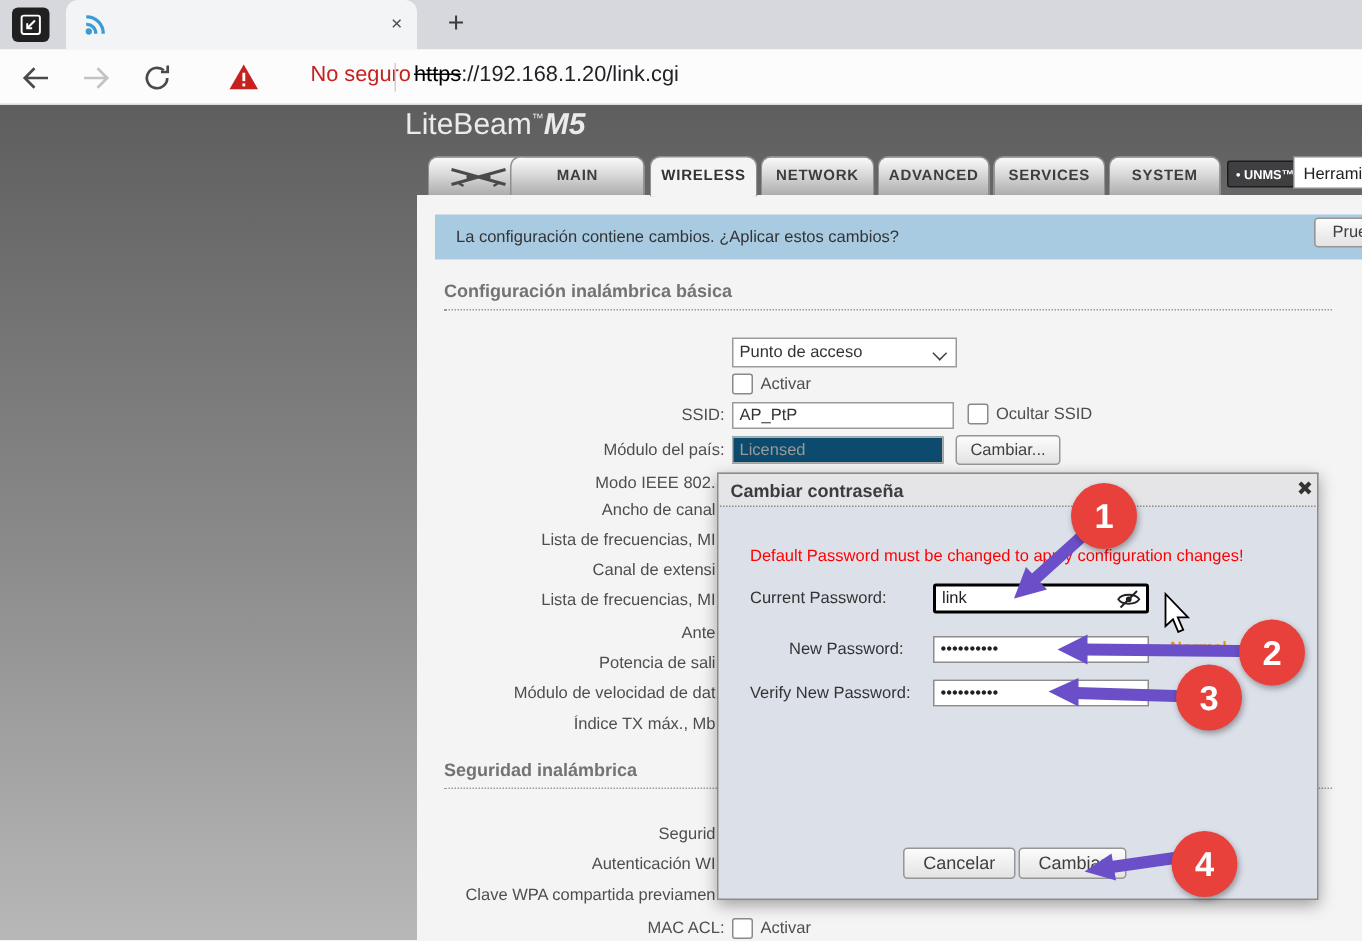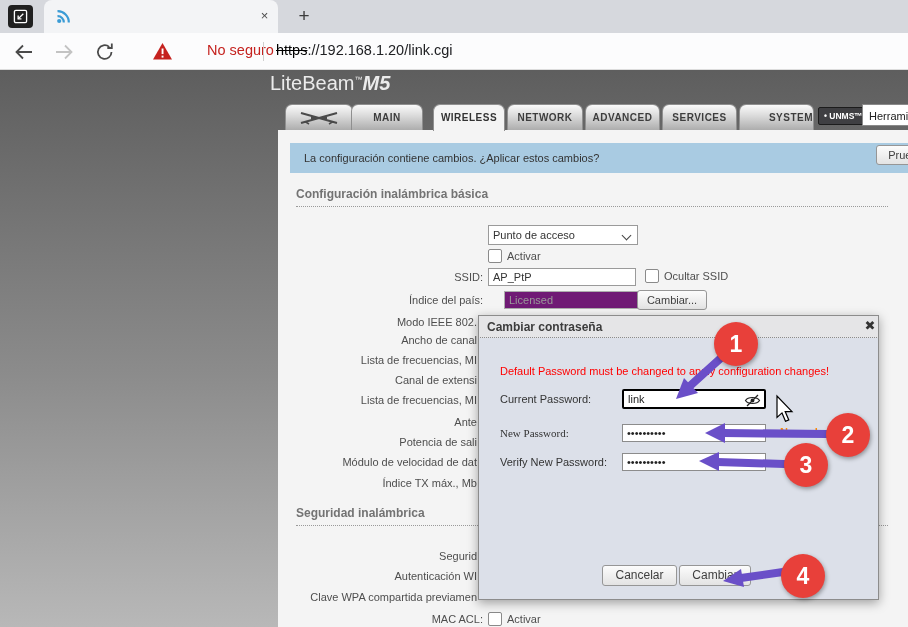--- a/index.html
+++ b/index.html
@@ -31,26 +31,26 @@
   .content-card{left:278px;top:130px;width:630px;height:497px;background:#f4f4f4;}
   .sitelogo{left:270px;top:72px;color:#ebebeb;font-size:20px;white-space:nowrap;}
   .sitelogo .tm{font-size:8px;vertical-align:super;}
   .sitelogo .model{font-style:italic;font-weight:bold;}
   .navtab{top:104px;height:26px;border-radius:7px 7px 0 0;border:1px solid #8f8f8f;border-bottom:none;
           background:linear-gradient(180deg,#fafafa 0%,#d9d9d9 45%,#adadad 100%);
           color:#3d3d3d;font-size:10px;font-weight:bold;letter-spacing:.5px;text-align:center;
           line-height:26px;box-sizing:border-box;}
   .navtab.active{background:#f4f4f4;height:27px;color:#333;}
   .nt-logo{left:285px;width:68px;}
-  .nt-main{left:351px;width:72px;}
+  .nt-main{left:340px;width:90px;}
   .nt-wireless{left:433px;width:72px;}
   .nt-network{left:507px;width:76px;}
   .nt-advanced{left:585px;width:75px;}
   .nt-services{left:662px;width:75px;}
-  .nt-system{left:739px;width:75px;text-align:right;}
+  .nt-system{left:739px;width:75px;}
   .unms{left:818px;top:107px;height:16px;line-height:16px;padding:0 5px;background:#3f3f42;
         border:1px solid #1c1c1c;border-radius:2px;color:#fff;font-size:8.5px;font-weight:bold;}
   .tools{left:862px;top:104px;width:70px;height:22px;line-height:22px;background:#fff;
          border:1px solid #8a8a8a;font-size:11px;color:#222;padding-left:6px;box-sizing:border-box;}
 
   .notif{left:290px;top:143px;width:618px;height:30px;background:#a9cbe2;}
   .notif-msg{left:304px;top:152px;font-size:11px;color:#333;white-space:nowrap;}
   .btn{background:linear-gradient(180deg,#fcfcfc,#e3e3e3);border:1px solid #969696;border-radius:3px;
        color:#3f3f3f;text-align:center;box-sizing:border-box;}
   .notif-btn{left:876px;top:145px;width:60px;height:20px;font-size:11px;line-height:18px;}
@@ -184,22 +184,22 @@
   </div>
 
   <div class="abs cbox" style="left:488px;top:249px;"></div>
   <div class="abs cblab" style="left:507px;top:250px;">Activar</div>
 
   <div class="abs flabel full" style="top:271px;">SSID:</div>
   <div class="abs field" style="left:488px;top:268px;width:148px;height:18px;">AP_PtP</div>
   <div class="abs cbox" style="left:645px;top:269px;"></div>
   <div class="abs cblab" style="left:664px;top:270px;">Ocultar SSID</div>
 
-  <div class="abs flabel full" style="top:294px;">Índice del país:</div>
-  <div class="abs field" style="left:488px;top:291px;width:141px;height:18px;background:#701a75;border-color:#adadad;color:#9a9a9a;margin-left:16px;">Licensed</div>
+  <div class="abs flabel full" style="top:294px;">Módulo del país:</div>
+  <div class="abs field" style="left:488px;top:291px;width:141px;height:18px;background:#0c4a6e;border-color:#adadad;color:#9a9a9a;">Licensed</div>
   <div class="abs btn" style="left:637px;top:290px;width:70px;height:20px;font-size:11px;line-height:18px;">Cambiar...</div>
 
   <div class="abs flabel trunc" style="top:316px;">Modo IEEE 802.</div>
   <div class="abs flabel trunc" style="top:334px;">Ancho de canal</div>
   <div class="abs flabel trunc" style="top:354px;">Lista de frecuencias, MI</div>
   <div class="abs flabel trunc" style="top:374px;">Canal de extensi</div>
   <div class="abs flabel trunc" style="top:394px;">Lista de frecuencias, MI</div>
   <div class="abs flabel trunc" style="top:416px;">Ante</div>
   <div class="abs flabel trunc" style="top:436px;">Potencia de sali</div>
   <div class="abs flabel trunc" style="top:477px;">Índice TX máx., Mb</div>
@@ -221,21 +221,21 @@
   <div class="abs dlg-label" style="left:500px;top:393px;">Current Password:</div>
   <div class="abs dlg-input in-cur">link</div>
   <div class="abs eyeico">
     <svg width="17" height="13" viewBox="0 0 17 13">
       <path d="M1.5 6.5 C4 2.5 13 2.5 15.5 6.5 C13 10.5 4 10.5 1.5 6.5 Z" fill="none" stroke="#222" stroke-width="1.2"></path>
       <circle cx="8.5" cy="6.5" r="1.9" fill="#222"></circle>
       <line x1="3" y1="12" x2="14" y2="1" stroke="#222" stroke-width="1.3"></line>
     </svg>
   </div>
 
-  <div class="abs dlg-label" style="left:500px;top:427px;font-family:Liberation Serif, serif;">New Password:</div>
+  <div class="abs dlg-label" style="left:526px;top:427px;">New Password:</div>
   <div class="abs dlg-input in-new">••••••••••</div>
   <div class="abs strength">Normal</div>
 
   <div class="abs dlg-label" style="left:500px;top:456px;">Verify New Password:</div>
   <div class="abs dlg-input in-ver">••••••••••</div>
 
   <div class="abs btn dlg-btn b-cancel">Cancelar</div>
   <div class="abs btn dlg-btn b-submit">Cambiar</div>
 
   <svg class="abs arrows" width="908" height="627" viewBox="0 0 908 627">

